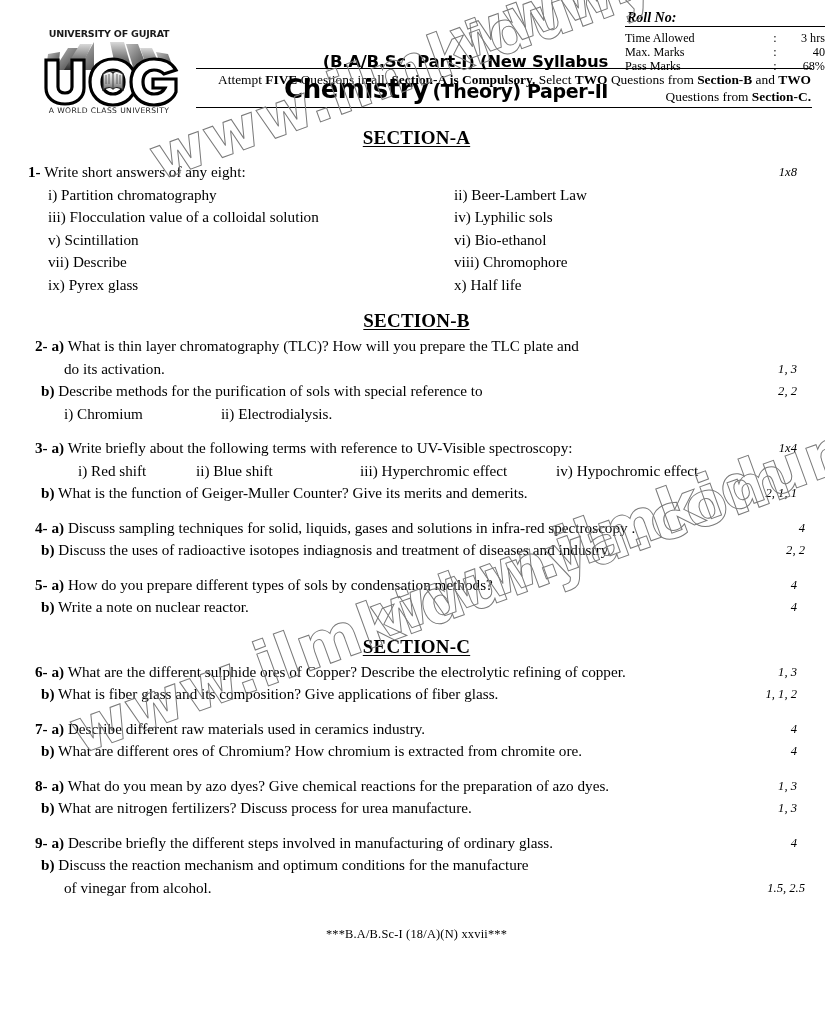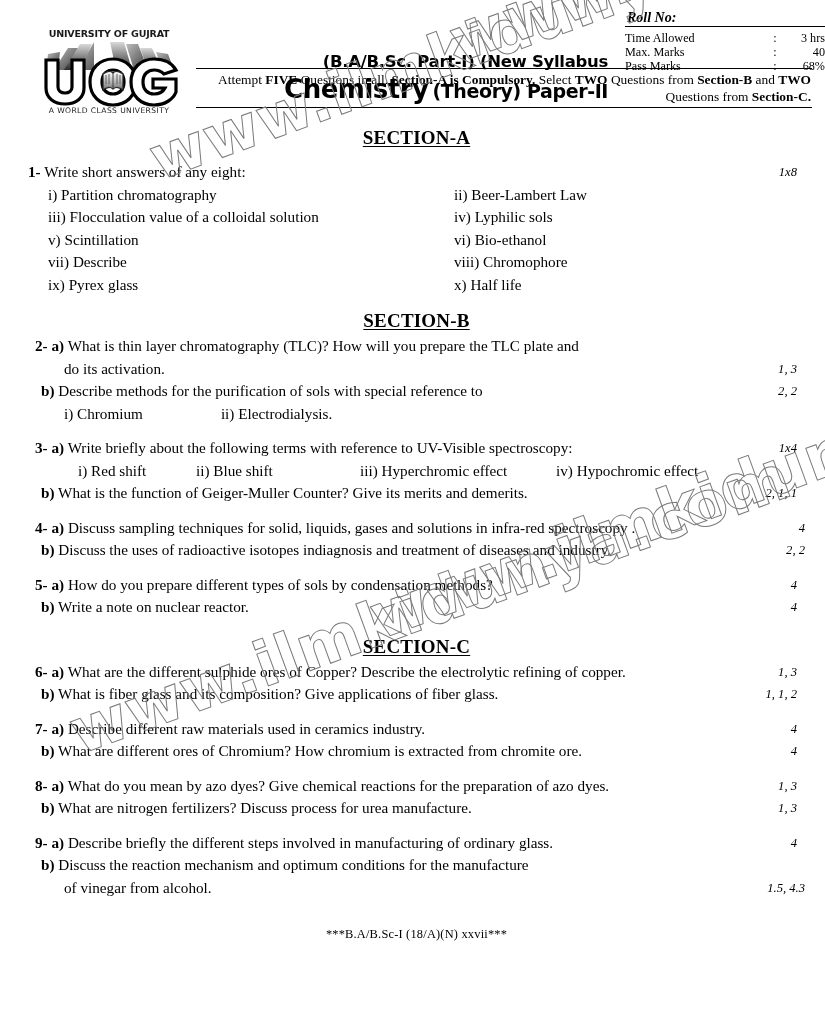--- a/index.html
+++ b/index.html
@@ -490,21 +490,21 @@
     <div class="qblock">
       <div class="qrow ql-a">
         <span class="qtext"><b class="qnum">9-</b> <b class="qnum">a)</b> <span>Describe briefly the different steps involved in manufacturing of ordinary glass.</span></span>
         <span class="marks">4</span>
       </div>
       <div class="qrow ql-b">
         <span class="qtext"><b class="qnum">b)</b> <span>Discuss the reaction mechanism and optimum conditions for the manufacture</span></span>
       </div>
       <div class="qrow ql-cont">
         <span class="qtext">of vinegar from alcohol.</span>
-        <span class="marks wide">1.5, 4.3</span>
+        <span class="marks wide">1.5, 2.5</span>
       </div>
     </div>
 
     <div id="footer">***B.A/B.Sc-I (18/A)(N) xxvii***</div>
   </div>
 </div>
 
 <div id="watermark-layer">
   <div class="wm wm-a">www.ilmkidunya.com</div>
   <div class="wm wm-b">www.ilmkidunya.com</div>

